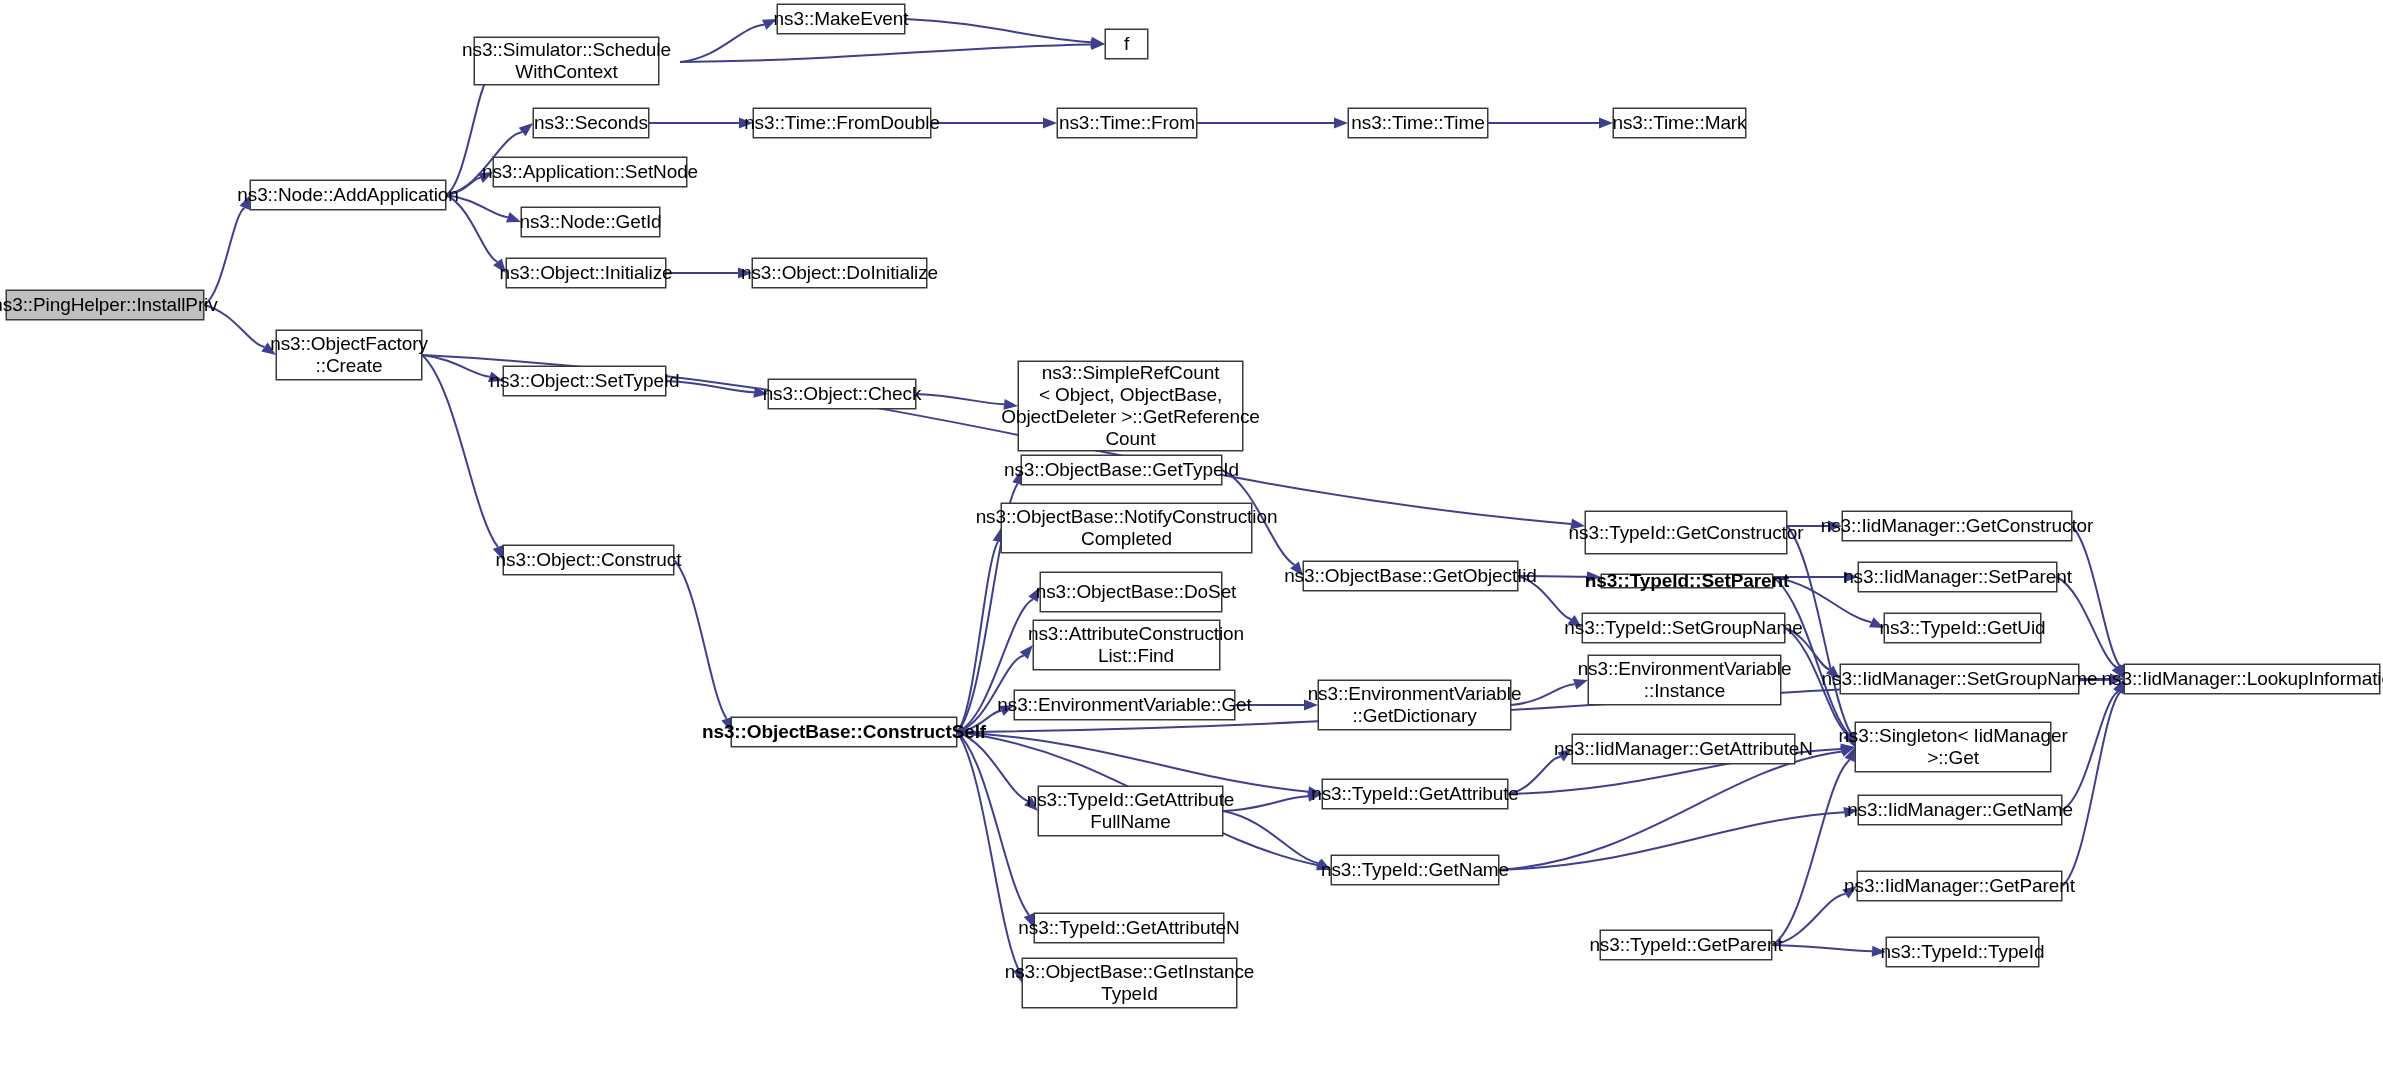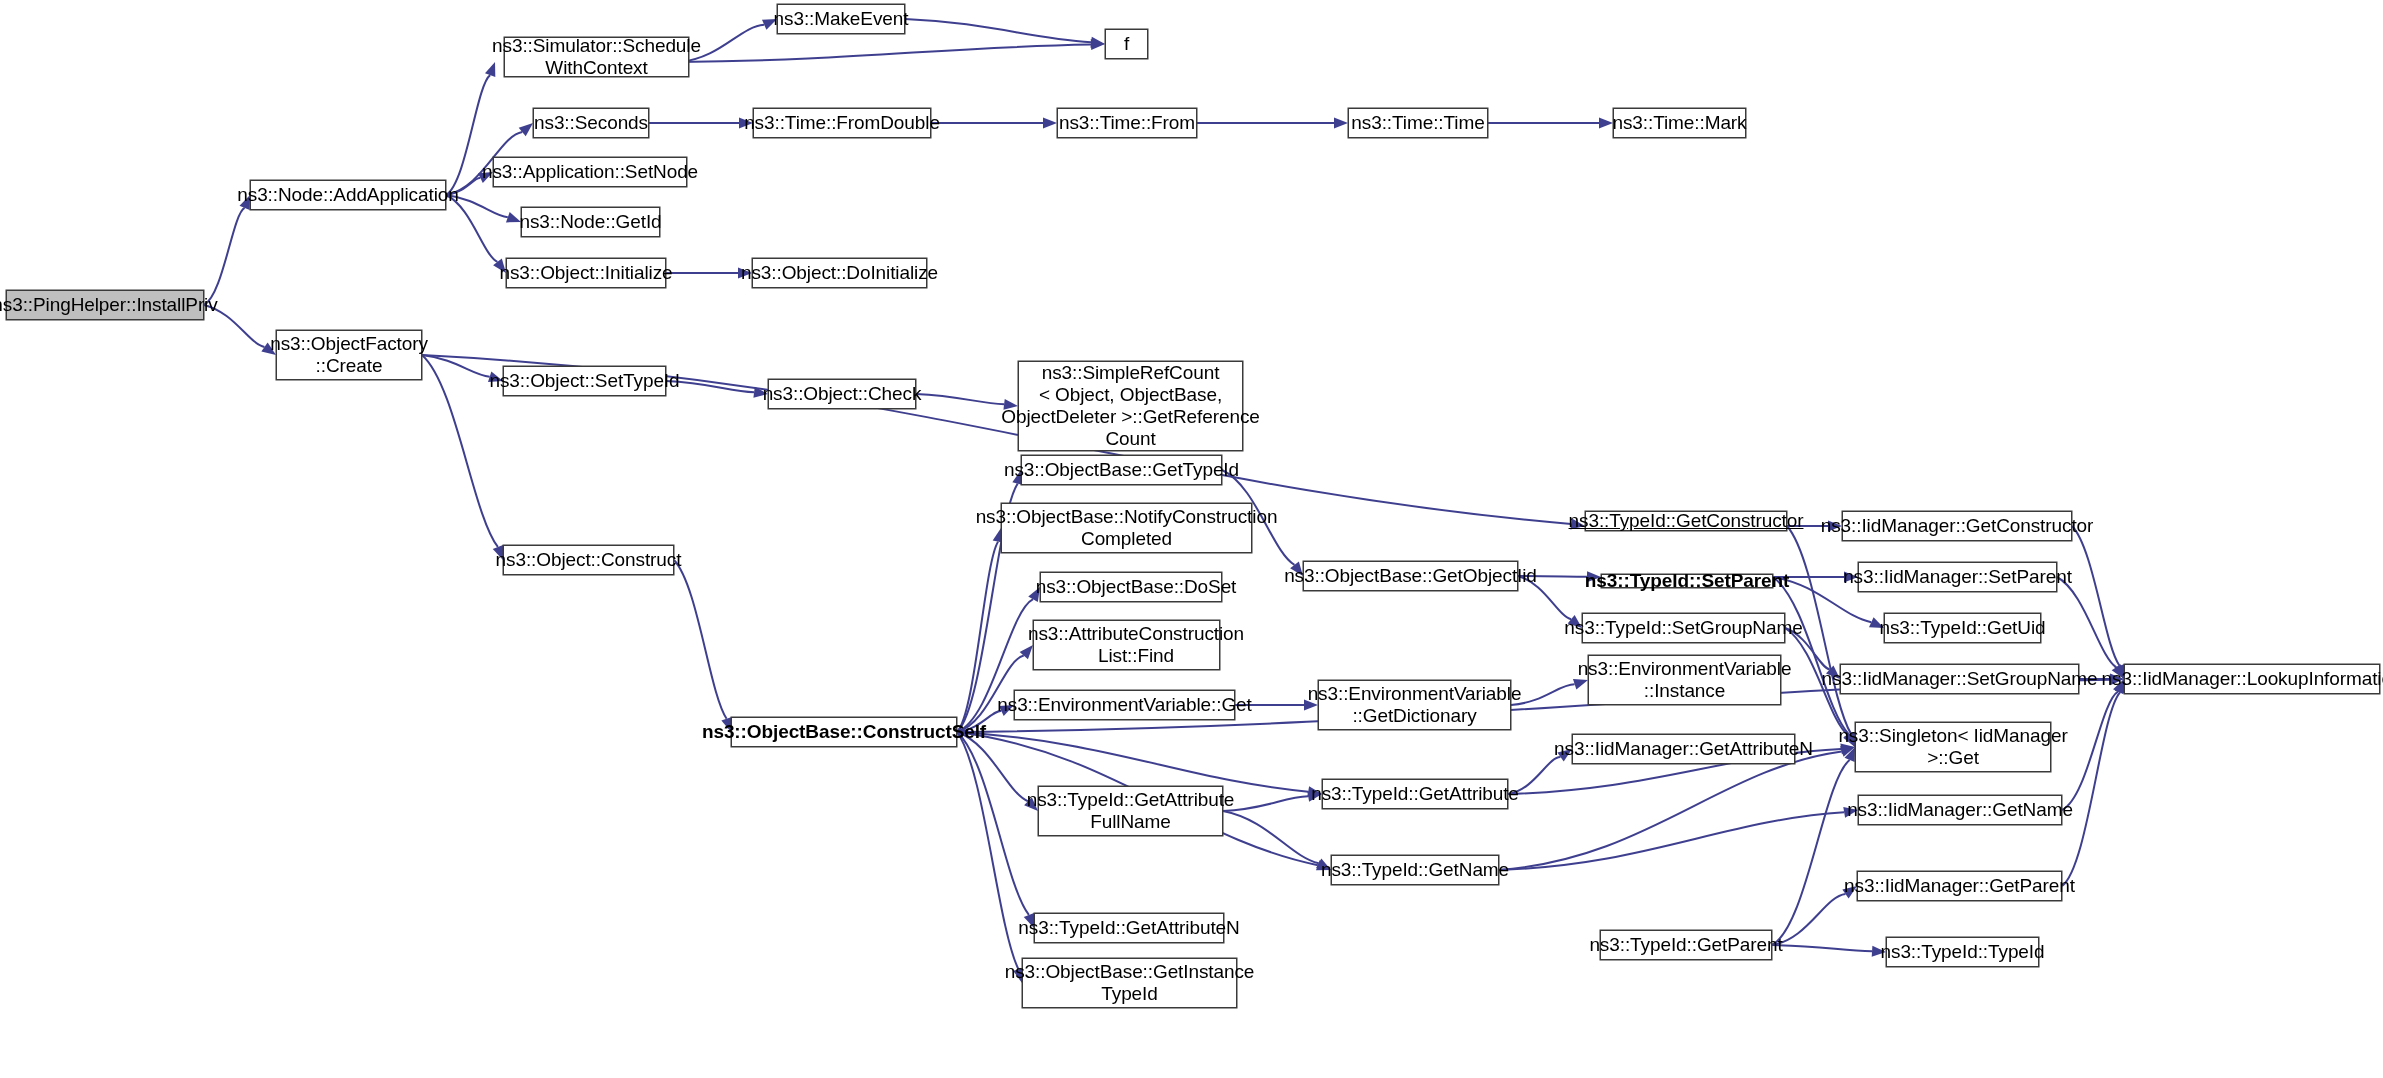--- a/index.html
+++ b/index.html
@@ -172,21 +172,21 @@
       <path d="M 2079 679 C 2097.9 679, 2106.9 679, 2110 679" stroke="#3f3f8f" stroke-width="2" fill="none"></path>
       <polygon points="2124,679 2110,684.5 2110,673.5" fill="#3f3f8f"></polygon>
       <path d="M 2062 810 C 2088.04 797.948, 2100.44 701.532, 2118.0109438853447 691.654295984191" stroke="#3f3f8f" stroke-width="2" fill="none"></path>
       <polygon points="2124,679 2122.9822744505627,694.0071394578056 2113.0396133201266,689.3014525105764" fill="#3f3f8f"></polygon>
       <path d="M 2062 886 C 2088.04 866.956, 2100.44 714.6039999999999, 2119.9830739541408 692.4113498627878" stroke="#3f3f8f" stroke-width="2" fill="none"></path>
       <polygon points="2124,679 2125.251818543093,693.9894279522325 2114.7143293651884,690.8332717733431" fill="#3f3f8f"></polygon>
     </svg>
   <div id="node-layer">
       <div class="node root thick" style="left: 6px; top: 290px; width: 198px; height: 30px;"><span class="node-label">ns3::PingHelper::InstallPriv</span></div>
       <div class="node thick" style="left: 250px; top: 180px; width: 196px; height: 30px;"><span class="node-label">ns3::Node::AddApplication</span></div>
-      <div class="node thick" style="left: 504px; top: 37px; width: 185px; height: 40px; justify-content: center;"><span class="node-label">ns3::Simulator::Schedule
+      <div class="node thick" style="left: 474px; top: 37px; width: 185px; height: 48px; justify-content: center;"><span class="node-label">ns3::Simulator::Schedule
 WithContext</span></div>
       <div class="node thick" style="left: 777px; top: 4px; width: 128px; height: 30px;"><span class="node-label">ns3::MakeEvent</span></div>
       <div class="node thick" style="left: 1105px; top: 29px; width: 43px; height: 30px;"><span class="node-label">f</span></div>
       <div class="node thick" style="left: 533px; top: 108px; width: 116px; height: 30px;"><span class="node-label">ns3::Seconds</span></div>
       <div class="node thick" style="left: 753px; top: 108px; width: 178px; height: 30px;"><span class="node-label">ns3::Time::FromDouble</span></div>
       <div class="node thick" style="left: 1057px; top: 108px; width: 140px; height: 30px;"><span class="node-label">ns3::Time::From</span></div>
       <div class="node thick" style="left: 1348px; top: 108px; width: 140px; height: 30px;"><span class="node-label">ns3::Time::Time</span></div>
       <div class="node thick" style="left: 1613px; top: 108px; width: 133px; height: 30px;"><span class="node-label">ns3::Time::Mark</span></div>
       <div class="node thick" style="left: 493px; top: 157px; width: 194px; height: 30px;"><span class="node-label">ns3::Application::SetNode</span></div>
       <div class="node thick" style="left: 521px; top: 207px; width: 139px; height: 30px;"><span class="node-label">ns3::Node::GetId</span></div>
@@ -198,38 +198,38 @@
       <div class="node thick" style="left: 768px; top: 379px; width: 148px; height: 30px;"><span class="node-label">ns3::Object::Check</span></div>
       <div class="node thick" style="left: 1018px; top: 361px; width: 225px; height: 90px;"><span class="node-label">ns3::SimpleRefCount
 &lt; Object, ObjectBase,
 ObjectDeleter &gt;::GetReference
 Count</span></div>
       <div class="node thick" style="left: 503px; top: 545px; width: 171px; height: 30px;"><span class="node-label">ns3::Object::Construct</span></div>
       <div class="node thick" style="left: 731px; top: 717px; width: 226px; height: 30px; font-weight: bold;"><span class="node-label">ns3::ObjectBase::ConstructSelf</span></div>
       <div class="node thick" style="left: 1021px; top: 455px; width: 201px; height: 30px;"><span class="node-label">ns3::ObjectBase::GetTypeId</span></div>
       <div class="node thick" style="left: 1001px; top: 503px; width: 251px; height: 50px;"><span class="node-label">ns3::ObjectBase::NotifyConstruction
 Completed</span></div>
-      <div class="node thick" style="left: 1040px; top: 572px; width: 182px; height: 30px; padding-left: 10px;"><span class="node-label">ns3::ObjectBase::DoSet</span></div>
+      <div class="node thick" style="left: 1040px; top: 572px; width: 182px; height: 40px; padding-left: 10px;"><span class="node-label">ns3::ObjectBase::DoSet</span></div>
       <div class="node thick" style="left: 1033px; top: 620px; width: 187px; height: 50px; padding-left: 19px;"><span class="node-label">ns3::AttributeConstruction
 List::Find</span></div>
       <div class="node thick" style="left: 1014px; top: 690px; width: 221px; height: 30px;"><span class="node-label">ns3::EnvironmentVariable::Get</span></div>
       <div class="node thick" style="left: 1318px; top: 680px; width: 193px; height: 50px;"><span class="node-label">ns3::EnvironmentVariable
 ::GetDictionary</span></div>
       <div class="node thick" style="left: 1588px; top: 655px; width: 193px; height: 50px;"><span class="node-label">ns3::EnvironmentVariable
 ::Instance</span></div>
       <div class="node thick" style="left: 1038px; top: 786px; width: 185px; height: 50px;"><span class="node-label">ns3::TypeId::GetAttribute
 FullName</span></div>
       <div class="node thick" style="left: 1034px; top: 913px; width: 190px; height: 30px;"><span class="node-label">ns3::TypeId::GetAttributeN</span></div>
       <div class="node thick" style="left: 1022px; top: 958px; width: 215px; height: 50px;"><span class="node-label">ns3::ObjectBase::GetInstance
 TypeId</span></div>
       <div class="node thick" style="left: 1303px; top: 561px; width: 215px; height: 30px;"><span class="node-label">ns3::ObjectBase::GetObjectIid</span></div>
       <div class="node thick" style="left: 1322px; top: 779px; width: 186px; height: 30px;"><span class="node-label">ns3::TypeId::GetAttribute</span></div>
       <div class="node thick" style="left: 1331px; top: 855px; width: 168px; height: 30px;"><span class="node-label">ns3::TypeId::GetName</span></div>
       <div class="node thick" style="left: 1600px; top: 930px; width: 172px; height: 30px;"><span class="node-label">ns3::TypeId::GetParent</span></div>
-      <div class="node thick" style="left: 1585px; top: 511px; width: 202px; height: 20px; text-decoration: underline;"><span class="node-label">ns3::TypeId::GetConstructor</span></div>
+      <div class="node thick" style="left: 1585px; top: 511px; width: 202px; height: 43px;"><span class="node-label">ns3::TypeId::GetConstructor</span></div>
       <div class="node thick" style="left: 1601px; top: 574px; width: 172px; height: 14px; font-weight: bold;"><span class="node-label">ns3::TypeId::SetParent</span></div>
       <div class="node thick" style="left: 1582px; top: 613px; width: 203px; height: 30px;"><span class="node-label">ns3::TypeId::SetGroupName</span></div>
       <div class="node thick" style="left: 1572px; top: 734px; width: 223px; height: 30px;"><span class="node-label">ns3::IidManager::GetAttributeN</span></div>
       <div class="node thick" style="left: 1842px; top: 511px; width: 230px; height: 30px;"><span class="node-label">ns3::IidManager::GetConstructor</span></div>
       <div class="node thick" style="left: 1858px; top: 562px; width: 199px; height: 30px;"><span class="node-label">ns3::IidManager::SetParent</span></div>
       <div class="node thick" style="left: 1884px; top: 613px; width: 157px; height: 30px;"><span class="node-label">ns3::TypeId::GetUid</span></div>
       <div class="node thick" style="left: 1840px; top: 664px; width: 239px; height: 30px;"><span class="node-label">ns3::IidManager::SetGroupName</span></div>
       <div class="node thick" style="left: 1855px; top: 722px; width: 196px; height: 50px;"><span class="node-label">ns3::Singleton&lt; IidManager
 &gt;::Get</span></div>
       <div class="node thick" style="left: 1858px; top: 795px; width: 204px; height: 30px;"><span class="node-label">ns3::IidManager::GetName</span></div>

